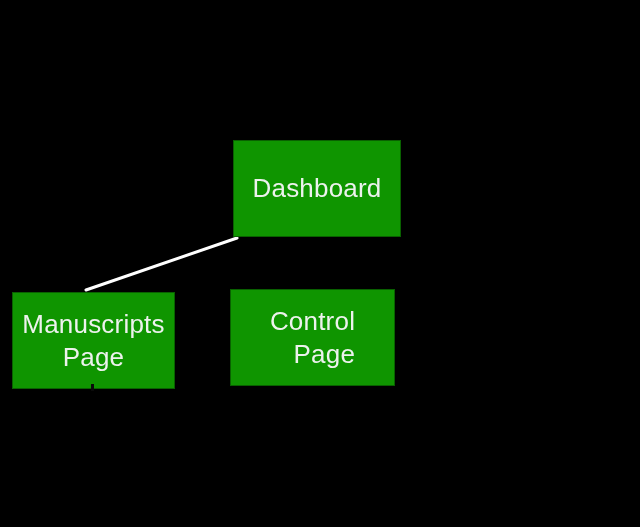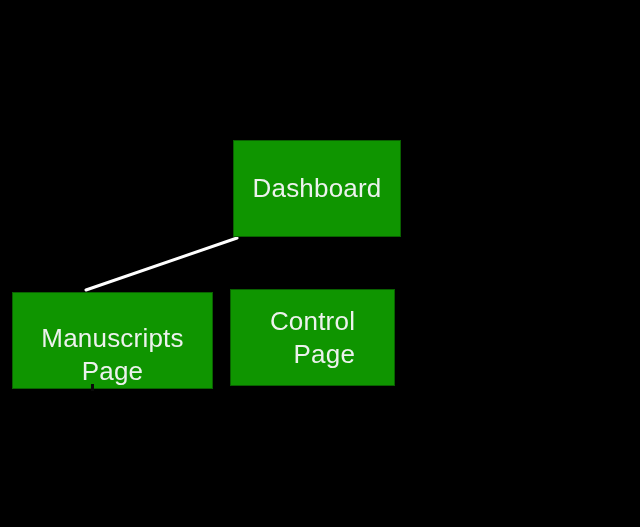--- a/index.html
+++ b/index.html
@@ -34,21 +34,21 @@
     text-align: center;
   }
   .node-label {
     color: #edf2ed;
     font-size: 26px;
     line-height: 33px;
     white-space: pre-line;
     letter-spacing: 0.2px;
   }
   #node-dashboard   { left: 233px; top: 140px; width: 168px; height: 97px; }
-  #node-manuscripts { left: 12px;  top: 292px; width: 201px; height: 97px; align-items: flex-end; }
+  #node-manuscripts { left: 12px;  top: 292px; width: 163px; height: 97px; }
   #node-control     { left: 230px; top: 289px; width: 165px; height: 97px; text-align: right; }
   .anchor-tick {
     position: absolute;
     left: 91px;
     top: 384px;
     width: 3px;
     height: 7px;
     background: #0a0a0a;
   }
 </style>

